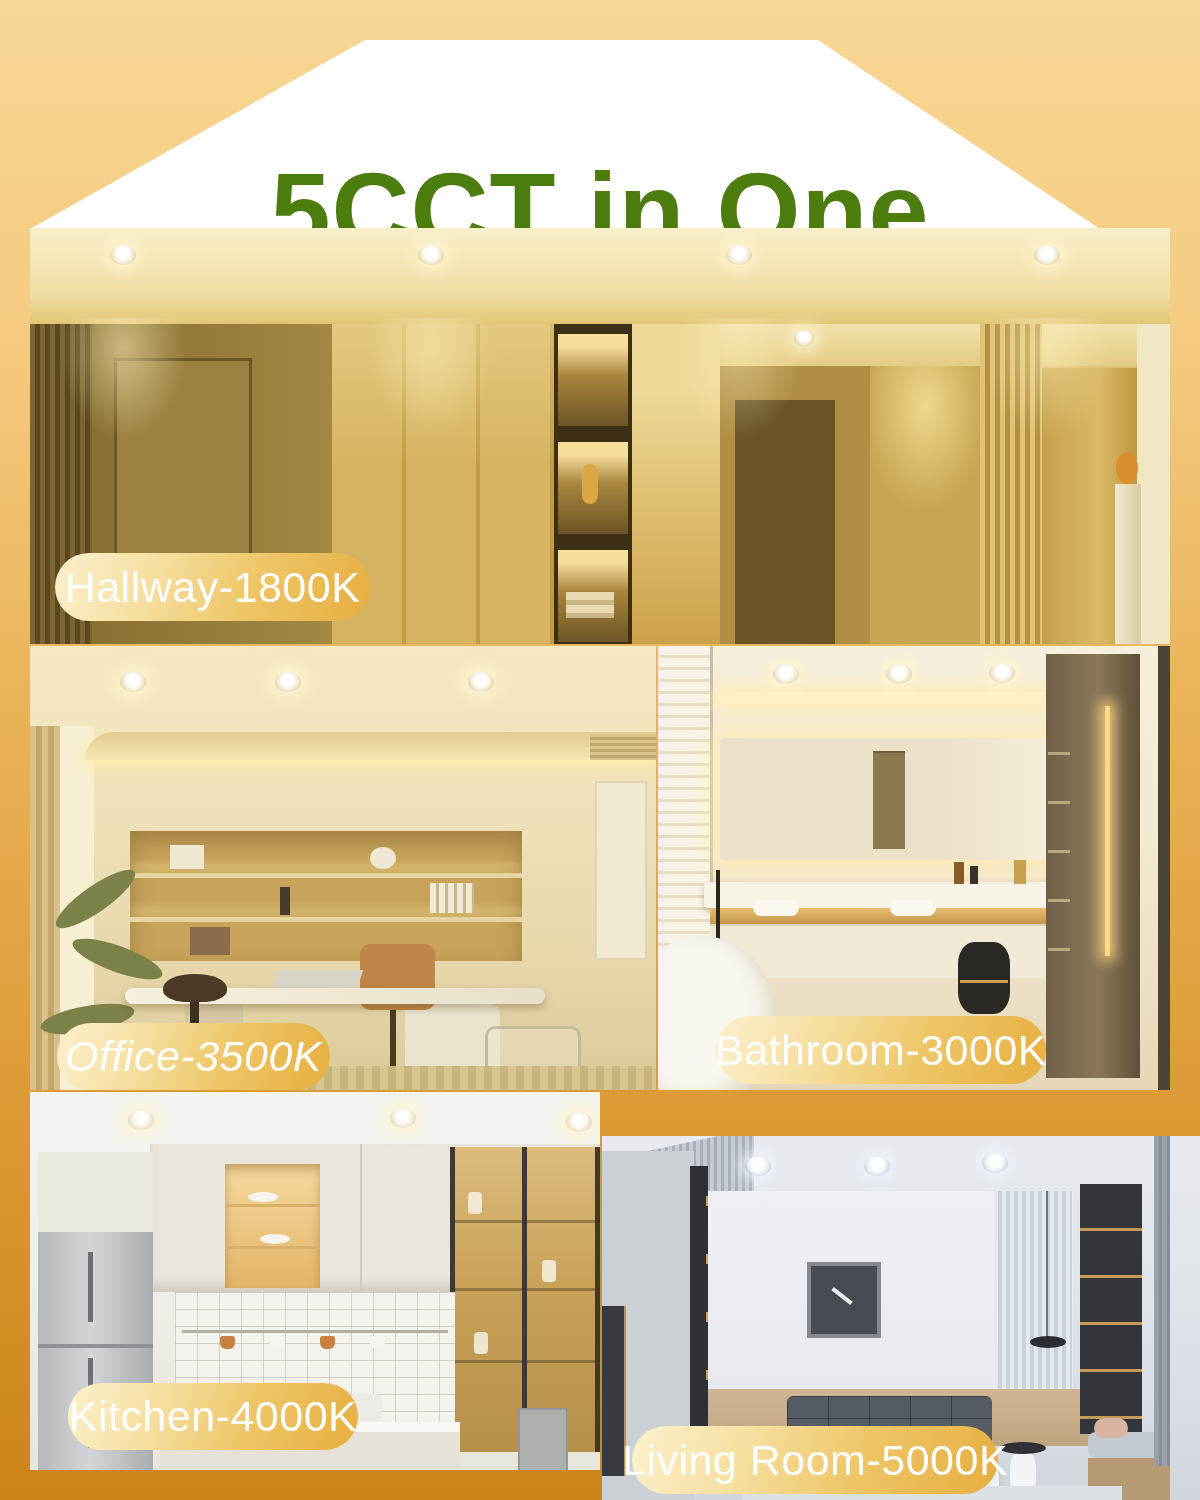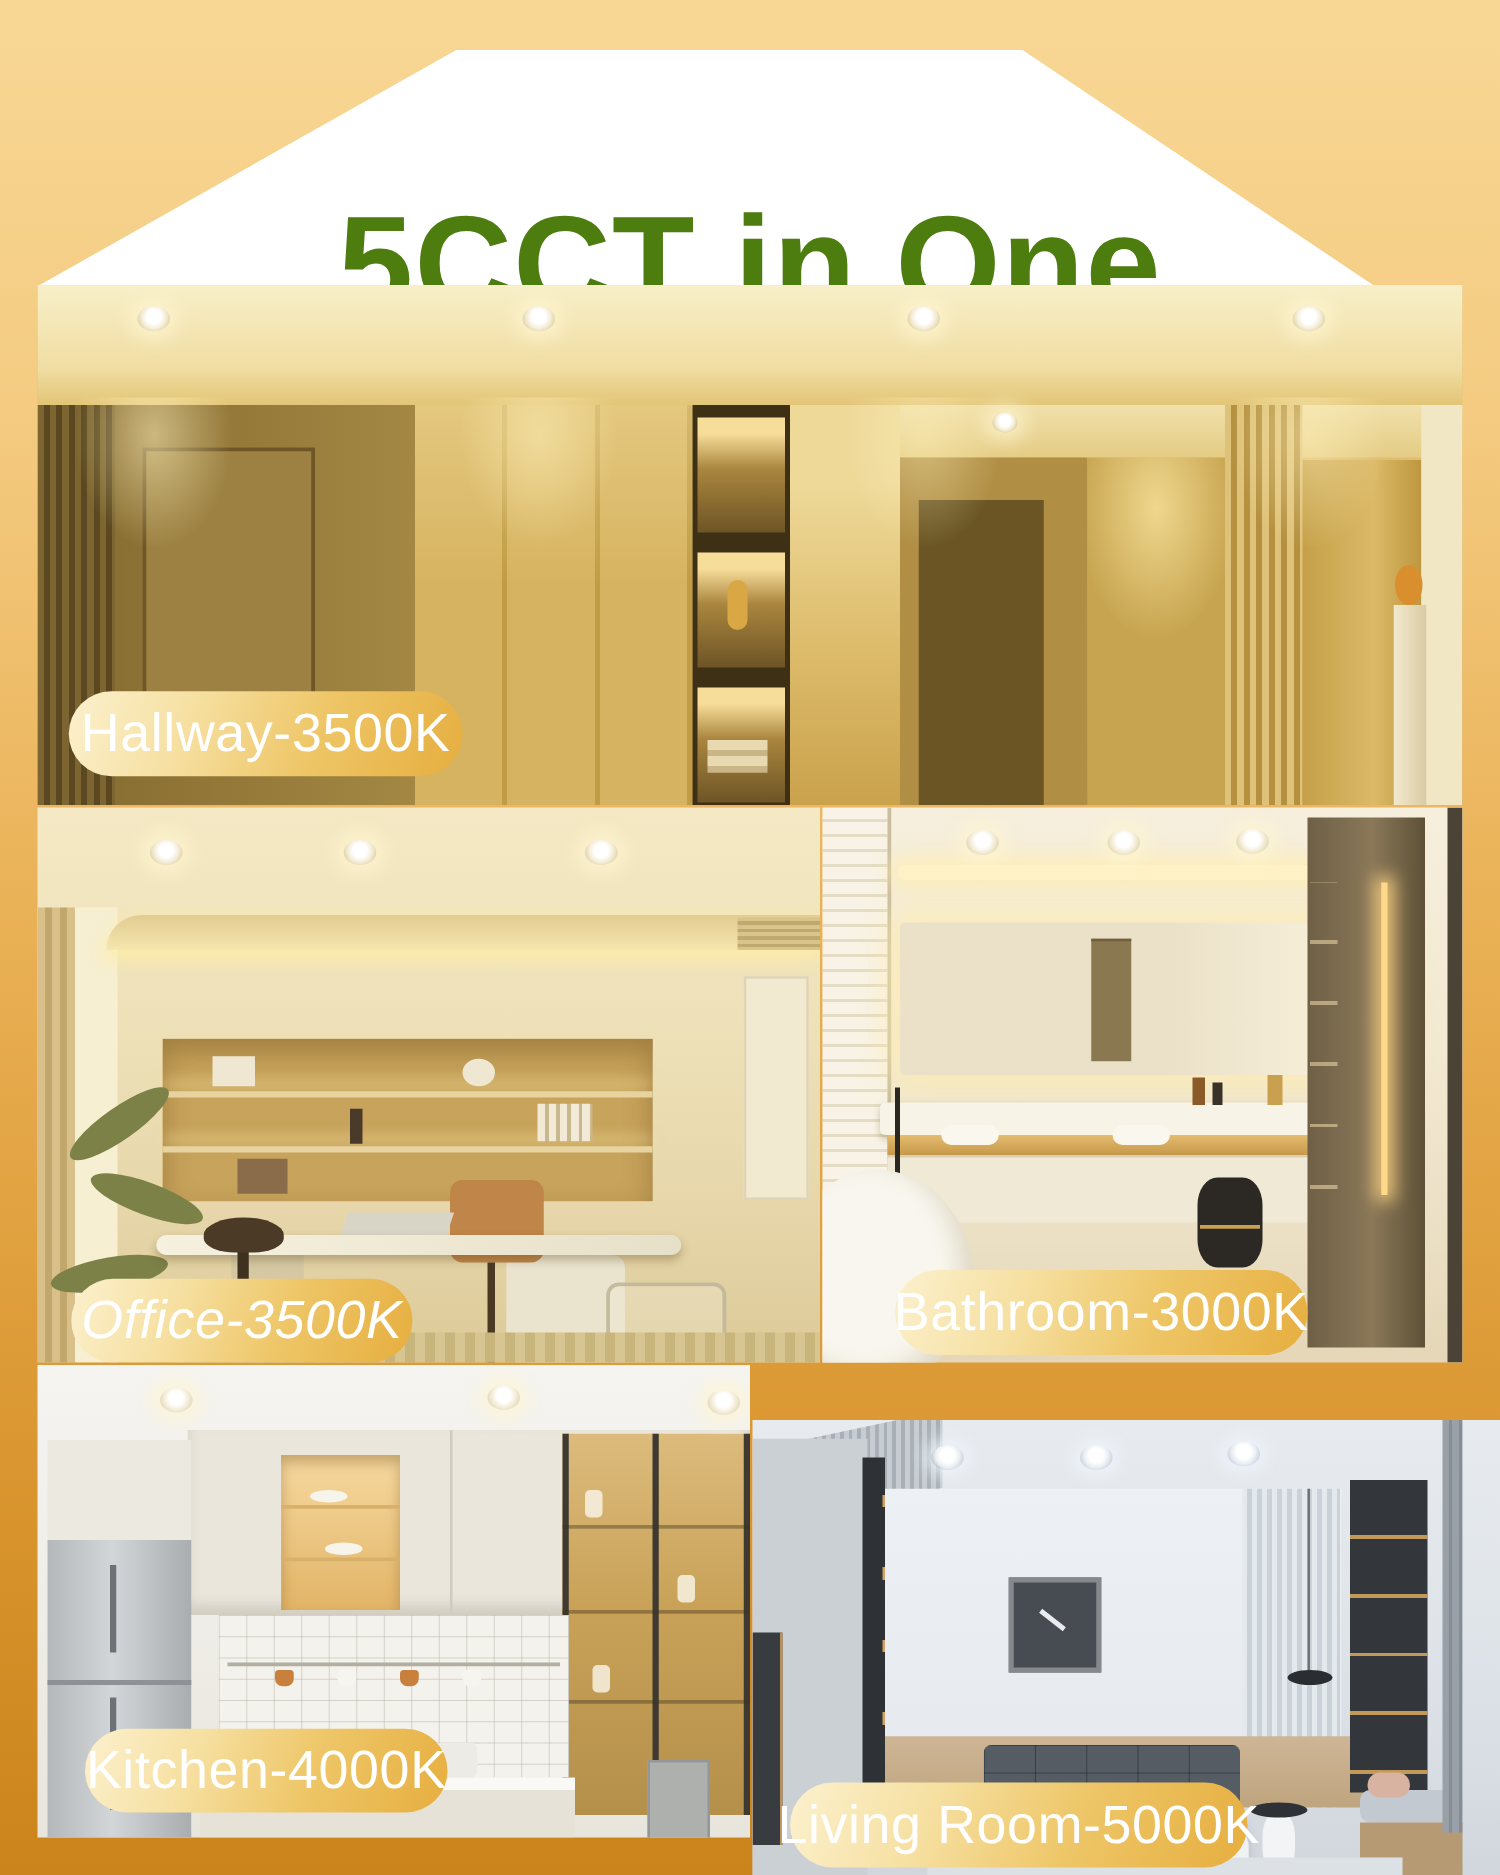--- a/index.html
+++ b/index.html
@@ -195,21 +195,21 @@
     <div class="hw-right"></div>
     <div class="hw-pedestal"></div>
     <div class="hw-sculpt"></div>
     <div class="hw-pools"></div>
     <div class="rl" style="left:80px;top:17px"></div>
     <div class="rl" style="left:388px;top:17px"></div>
     <div class="rl" style="left:696px;top:17px"></div>
     <div class="rl" style="left:1004px;top:17px"></div>
     <div class="rl" style="left:764px;top:102px;width:20px;height:16px"></div>
     <div class="pill" style="left:25px;top:325px;width:315px;height:68px">
-      <span>Hallway-3500K</span>
+      <span>Hallway-1800K</span>
     </div>
   </figure>
 
   <figure class="photo" id="office">
     <div class="of-curtain"></div>
     <div class="of-window"></div>
     <div class="of-cove"></div>
     <div class="of-vent"></div>
     <div class="of-niche">
       <div class="of-shelf" style="top:42px"></div>

